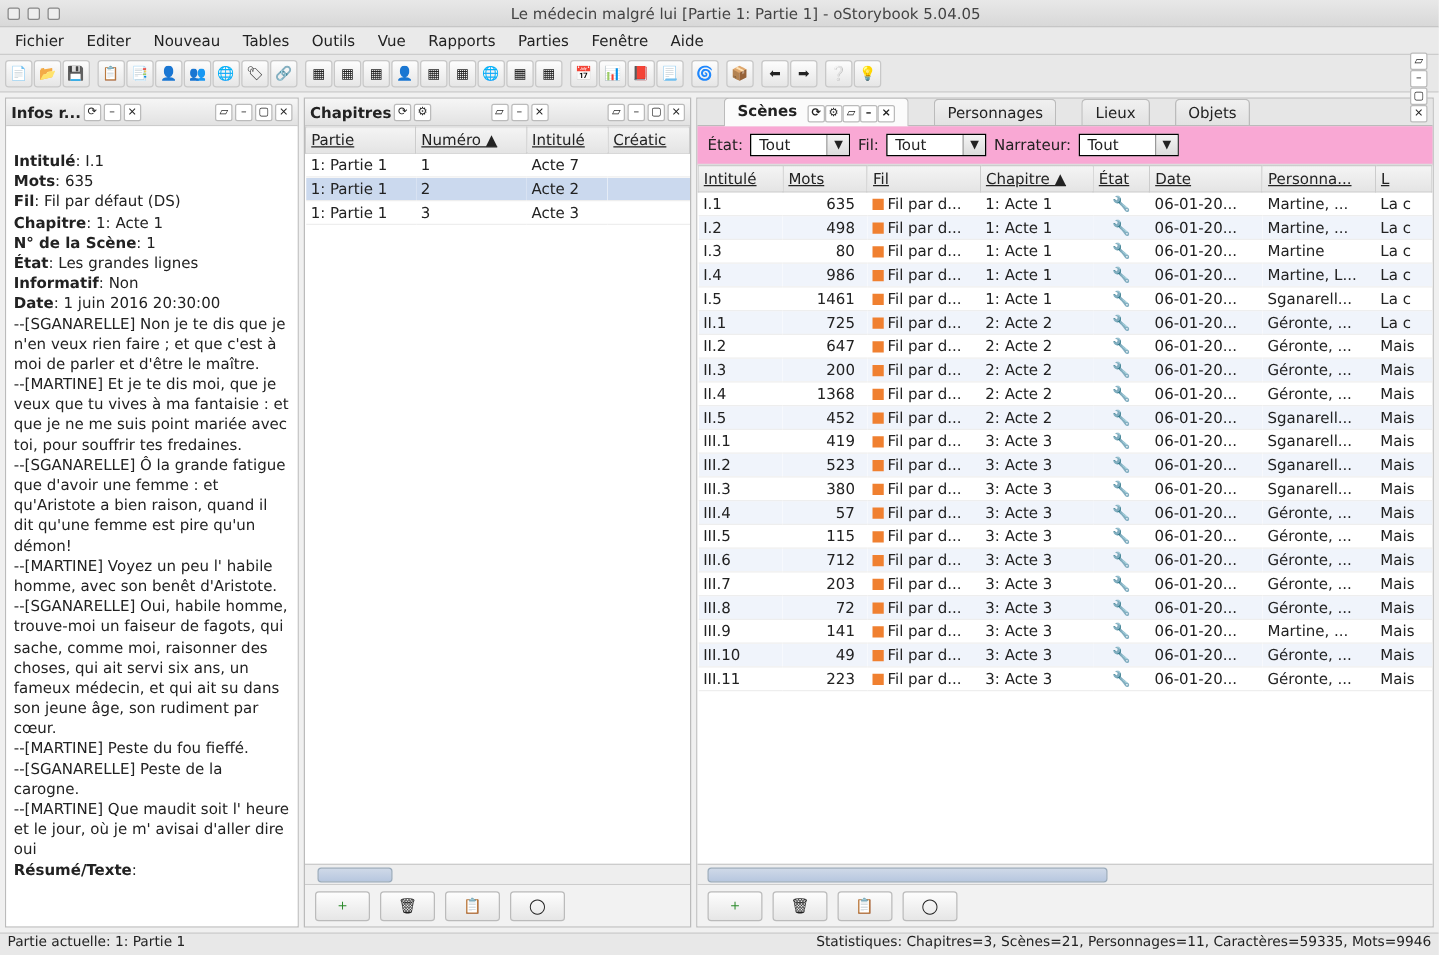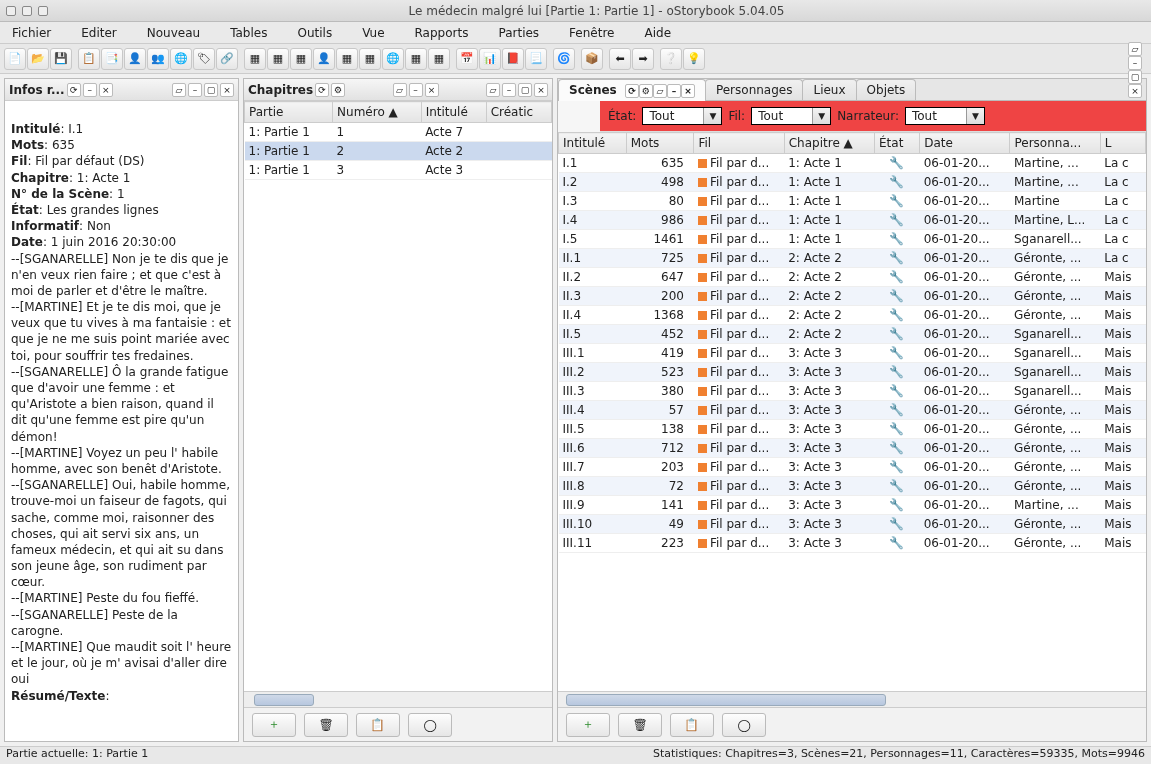--- a/index.html
+++ b/index.html
@@ -1,48 +1,48 @@
 <!DOCTYPE html>
 <html><head>
 <meta charset="utf-8">
 <style>
 * { box-sizing: border-box; margin: 0; padding: 0; font-family: "DejaVu Sans", Arial, sans-serif; }
 body { width: 1151px; height: 764px; background: #f0f0f0; font-size: 12px; color: #222; overflow: hidden; }
 .title-bar { height: 22px; background: linear-gradient(#e8e8e8,#d8d8d8); display:flex; align-items:center; padding:0 6px; border-bottom:1px solid #bbb; }
 .title-bar .wm-btns { display:flex; gap:6px; }
 .wm-btn { width:10px; height:10px; border:1px solid #888; border-radius:2px; background:#eee; }
 .title-text { flex:1; text-align:center; font-size:12px; color:#444; }
-.menu-bar { height:22px; background:#eaeaea; border-bottom:1px solid #ccc; display:flex; align-items:center; padding:0 4px; gap:14px; }
+.menu-bar { height:22px; background:#eaeaea; border-bottom:1px solid #ccc; display:flex; align-items:center; padding:0 4px; gap:2px; }
 .menu-item { padding:2px 8px; cursor:default; }
 .toolbar { height:30px; background:#e8e8e8; border-bottom:1px solid #ccc; display:flex; align-items:center; padding:2px 4px; gap:1px; }
 .tool-btn { width:22px; height:22px; border:1px solid #c8c8c8; background:linear-gradient(#fdfdfd,#e6e6e6); border-radius:3px; display:flex; align-items:center; justify-content:center; font-size:11px; cursor:default; }
 .tool-sep { width:4px; }
 .content { display:flex; height:calc(100% - 22px - 22px - 30px - 18px); padding:4px; gap:4px; }
 .statusbar { height:18px; background:#e8e8e8; border-top:1px solid #ccc; display:flex; align-items:flex-start; padding:0 6px; font-size:11px; justify-content:space-between; }
 .panel { background:#f6f6f6; border:1px solid #bbb; display:flex; flex-direction:column; }
 .panel-left { width:235px; }
 .panel-mid { width:310px; }
 .panel-right { flex:1; }
 .panel-header { height:22px; background:linear-gradient(#f6f6f6,#e2e2e2); border-bottom:1px solid #ccc; display:flex; align-items:center; padding:0 4px; gap:0; }
 .panel-header .ph-title { font-weight:bold; }
 .panel-header .ph-icons { display:flex; gap:2px; margin-left:2px; }
 .ph-ico { width:14px; height:14px; border:1px solid #bbb; border-radius:2px; font-size:9px; display:flex; align-items:center; justify-content:center; background:#fff; cursor:default; }
 .ph-spacer { flex:1; }
 .tab-strip { height:22px; display:flex; align-items:flex-end; background:#e6e6e6; border-bottom:1px solid #bbb; }
-.tab { padding:3px 10px; border:1px solid #bbb; border-bottom:none; background:linear-gradient(#f0f0f0,#e2e2e2); margin-right:-1px; border-radius:4px 4px 0 0; cursor:default; font-size:12px; }
+.tab { padding:3px 10px; border:1px solid #bbb; border-bottom:none; background:linear-gradient(#f0f0f0,#e2e2e2); margin-right:-1px; border-radius:4px 4px 0 0; cursor:default; font-size:12px;margin-left:21px; }
 .tab.active { background:#fbfbfb; position:relative; top:1px; font-weight:bold; }
 .panel-body { flex:1; overflow:auto; background:#fff; position:relative; }
 .info-body { padding:20px 6px; font-size:12px; line-height:1.35; }
 .info-body b { font-weight:bold; }
 .table { width:100%; border-collapse:collapse; font-size:12px; }
-.table th { background:linear-gradient(#f4f4f4,#e4e4e4); border:1px solid #ccc; padding:3px 4px; text-align:left; font-weight:normal; position:sticky; top:0; }
+.table th { background:linear-gradient(#f4f4f4,#e4e4e4); border:1px solid #ccc; padding:3px 4px; text-align:left; font-weight:normal; position:sticky; top:0;text-decoration:underline; }
 .table td { border-bottom:1px solid #eee; padding:2px 4px; white-space:nowrap; overflow:hidden; text-overflow:ellipsis; }
 .table tr.sel td { background:#cbd9ee; }
 .table tr.alt td { background:#f0f4fb; }
-.filter-row { display:flex; align-items:center; gap:6px; padding:6px 8px; background:#ef4444; border-bottom:1px solid #ddd;margin-left:42px; }
+.filter-row { display:flex; align-items:center; gap:6px; padding:6px 8px; background:#f9a8d4; border-bottom:1px solid #ddd; }
 .filter-row label { font-size:12px; }
 .combo { display:flex; align-items:center; border:1px solid #000000; background:#fff; height:18px; }
 .combo span.val { padding:0 6px; min-width:60px; }
 .combo .arrow { width:18px; height:100%; border-left:1px solid #999; background:linear-gradient(#f4f4f4,#dcdcdc); display:flex; align-items:center; justify-content:center; font-size:9px; }
 .sq { display:inline-block; width:9px; height:9px; background:#f08030; margin-right:3px; vertical-align:middle; }
 .wrench { color:#888; font-size:12px; }
 .scrollbar-h { height:16px; background:#eee; border-top:1px solid #ccc; position:relative; }
 .scrollbar-h .thumb { position:absolute; top:2px; height:12px; background:linear-gradient(#cfd9e8,#b7c7df); border:1px solid #9ab; border-radius:3px; }
 .btn-row { height:34px; background:#f2f2f2; border-top:1px solid #ccc; display:flex; align-items:center; gap:8px; padding:0 8px; }
 .big-btn { width:44px; height:24px; border:1px solid #bbb; background:linear-gradient(#fdfdfd,#e6e6e6); border-radius:3px; display:flex; align-items:center; justify-content:center; font-size:12px; }
@@ -416,21 +416,21 @@
               <td class="col-mots num-col">57</td>
               <td class="col-fil"><span class="sq"></span>Fil par d...</td>
               <td class="col-chap">3: Acte 3</td>
               <td class="col-etat"><span class="wrench">🔧</span></td>
               <td class="col-date">06-01-20...</td>
               <td class="col-pers">Géronte, ...</td>
               <td class="col-last">Mais</td>
             </tr>
             <tr>
               <td class="col-int">III.5</td>
-              <td class="col-mots num-col">138</td>
+              <td class="col-mots num-col">115</td>
               <td class="col-fil"><span class="sq"></span>Fil par d...</td>
               <td class="col-chap">3: Acte 3</td>
               <td class="col-etat"><span class="wrench">🔧</span></td>
               <td class="col-date">06-01-20...</td>
               <td class="col-pers">Géronte, ...</td>
               <td class="col-last">Mais</td>
             </tr>
             <tr class="alt">
               <td class="col-int">III.6</td>
               <td class="col-mots num-col">712</td>

